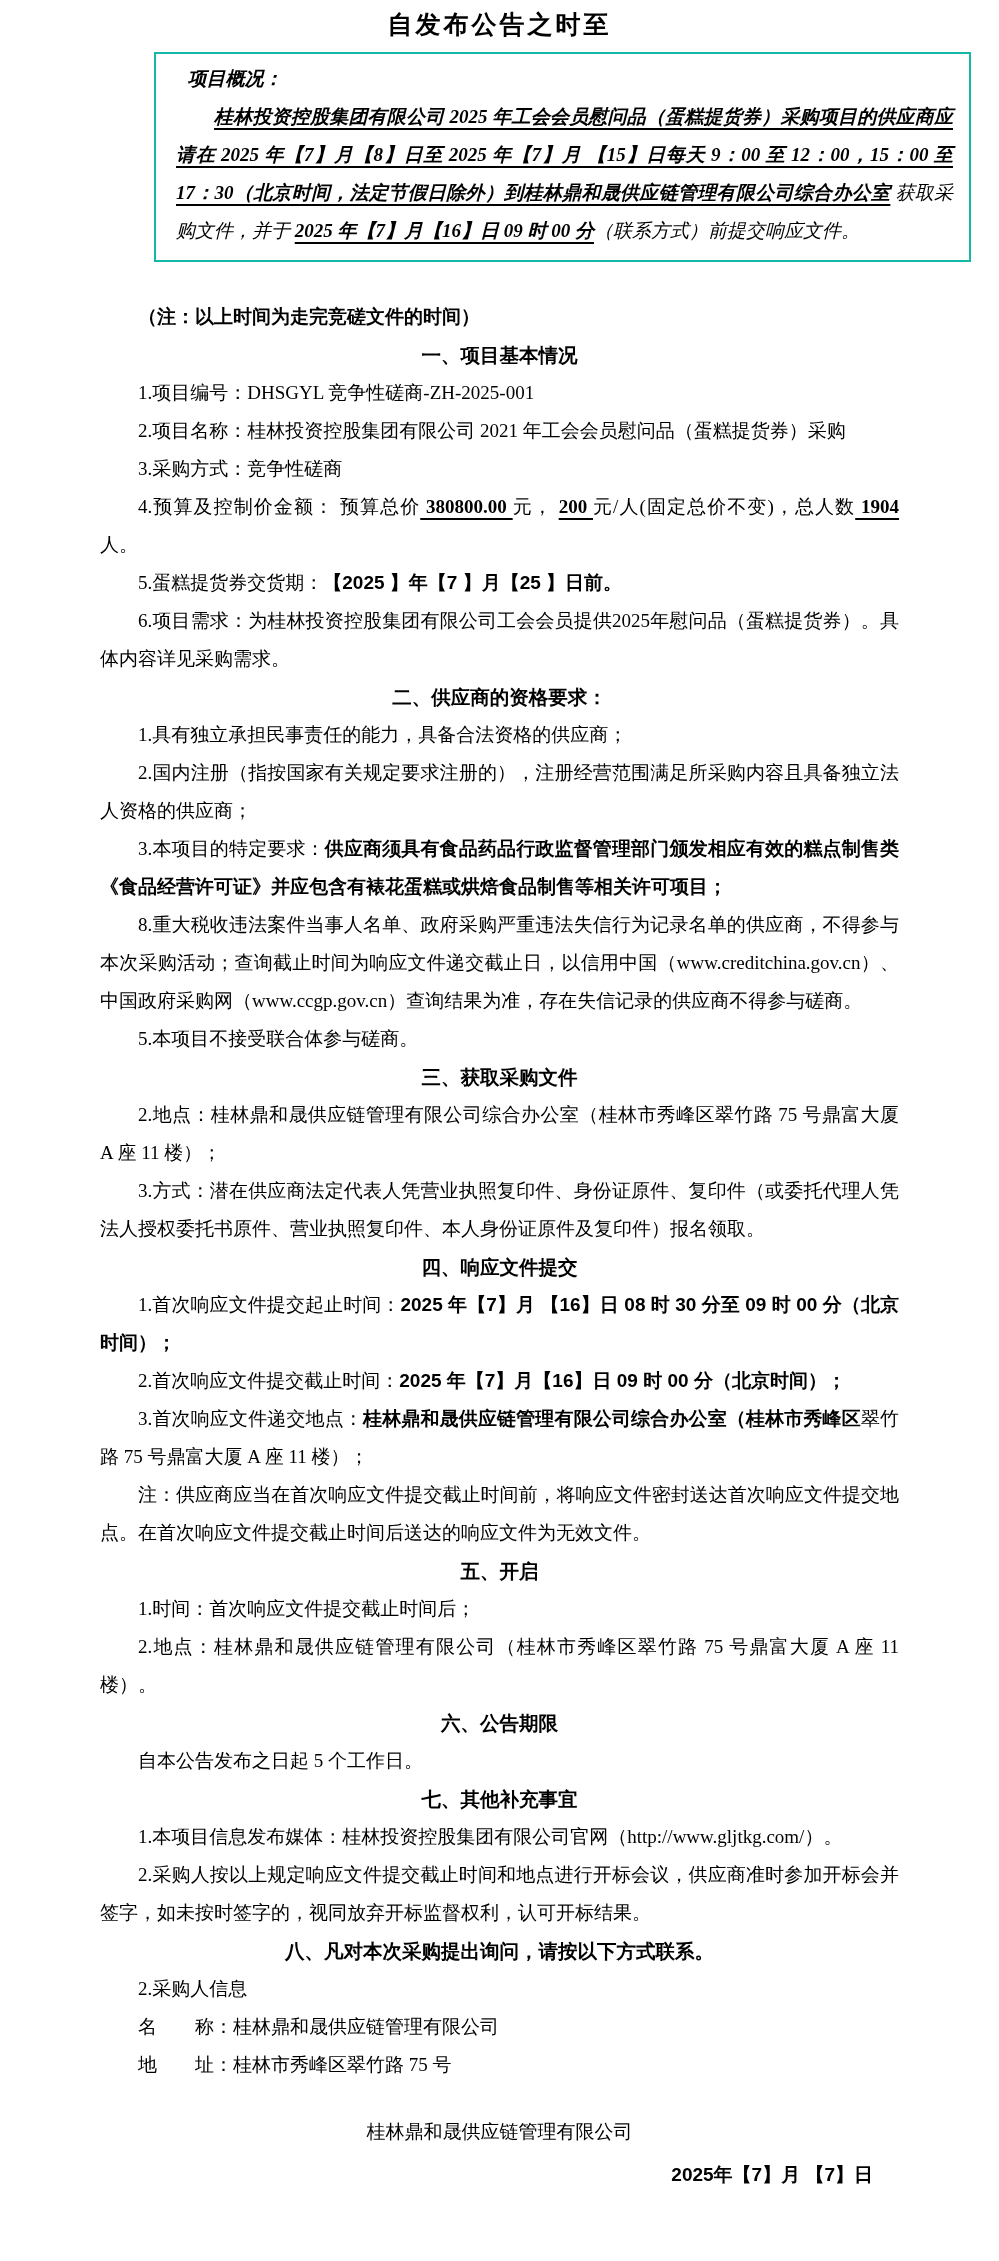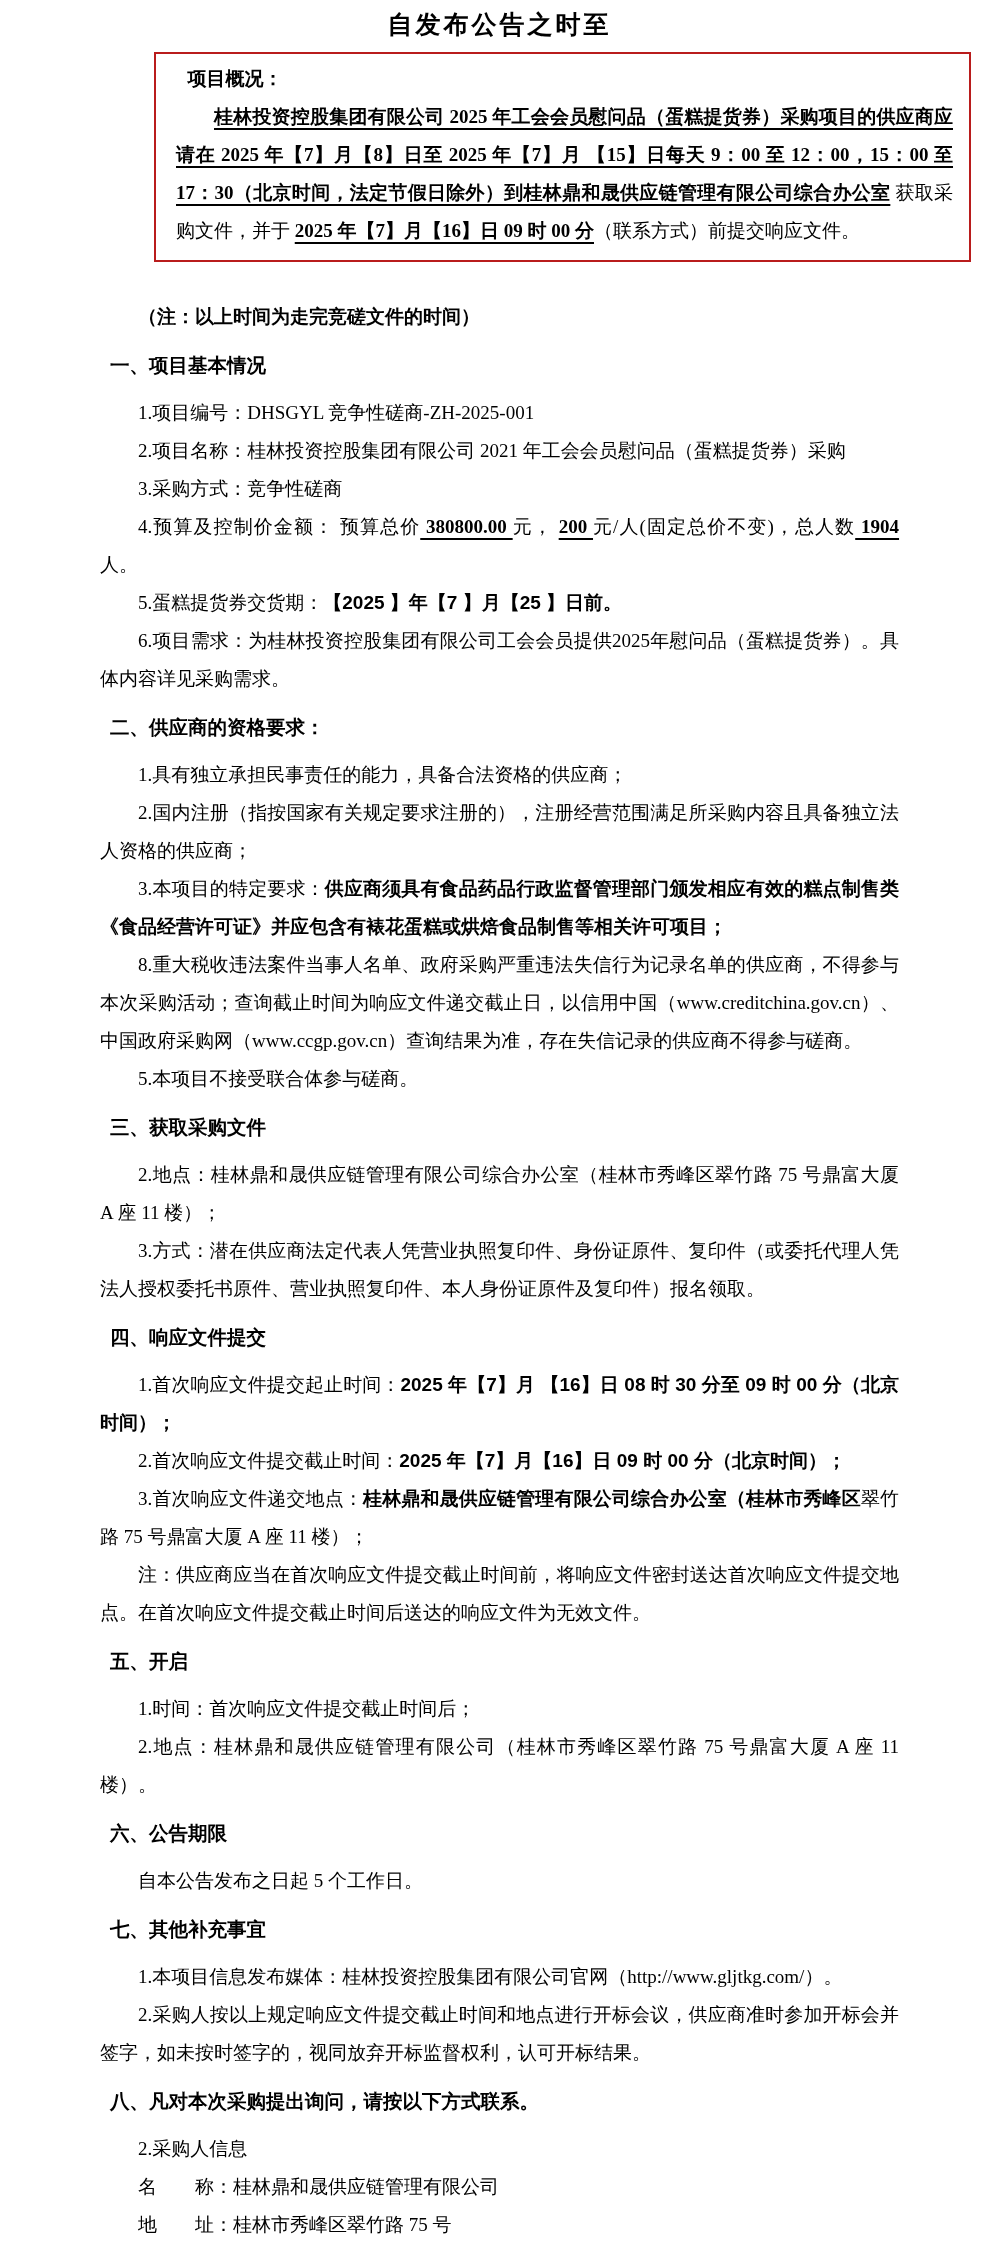--- a/index.html
+++ b/index.html
@@ -18,47 +18,48 @@
   .title{
     text-align:center;
     font-weight:700;
     font-size:25px;
     letter-spacing:3px;
     line-height:34px;
     margin-bottom:10px;
     font-family:"Liberation Serif","DejaVu Serif",serif;
   }
   .box{
-    border:2px solid #b91c1c;
+    border:2px solid #14b8a6;
     margin-left:54px;
     margin-right:-72px;
     padding:6px 16px 10px 20px;
     box-sizing:border-box;
+    font-style:italic;
   }
   .box-label{
     margin:0;
     text-indent:0.6em;
     font-weight:700;
     font-family:"Liberation Sans","DejaVu Sans",sans-serif;
     font-size:19px;
   }
   p{margin:0;text-align:justify;}
   .indent{text-indent:2em;}
   .hd{
     font-weight:700;
     font-family:"Liberation Sans","DejaVu Sans",sans-serif;
     margin-top:36px;
   }
   h2{
-    margin:10px;
+    margin:0;
     font-size:19.5px;
     line-height:38px;
     font-weight:700;
     font-family:"Liberation Sans","DejaVu Sans",sans-serif;
-    text-align:left;
+    text-align:center;
   }
   .u{
     text-decoration:underline;
     text-underline-offset:5px;
     text-decoration-thickness:1.5px;
   }
   .serif-bold{
     font-weight:700;
     font-family:"Liberation Serif","DejaVu Serif",serif;
   }
@@ -68,23 +69,24 @@
   }
   .num-bold{
     font-weight:700;
     font-family:"Liberation Serif","DejaVu Serif",serif;
   }
   .signature{
     margin-top:28px;
     text-align:right;
   }
   .signature .company{
-    font-weight:700;
+    font-weight:400;
     font-family:"Liberation Sans","DejaVu Sans",sans-serif;
     line-height:40px;
+    text-align:center;
   }
   .signature .date{
     font-weight:700;
     font-family:"Liberation Sans","DejaVu Sans",sans-serif;
     line-height:46px;
     padding-right:26px;
   }
 </style>
 </head>
 <body>

